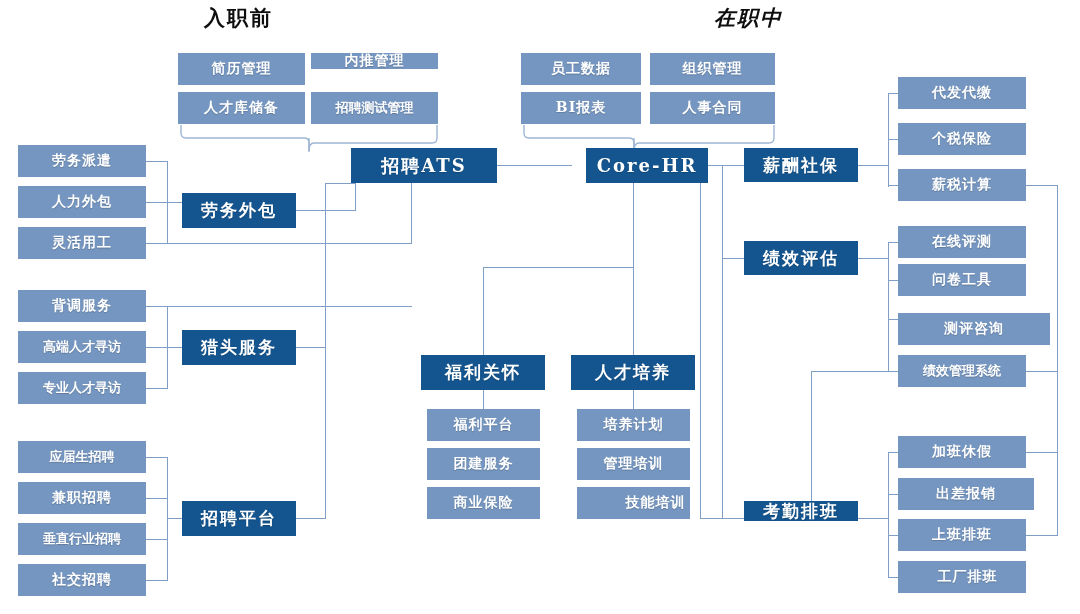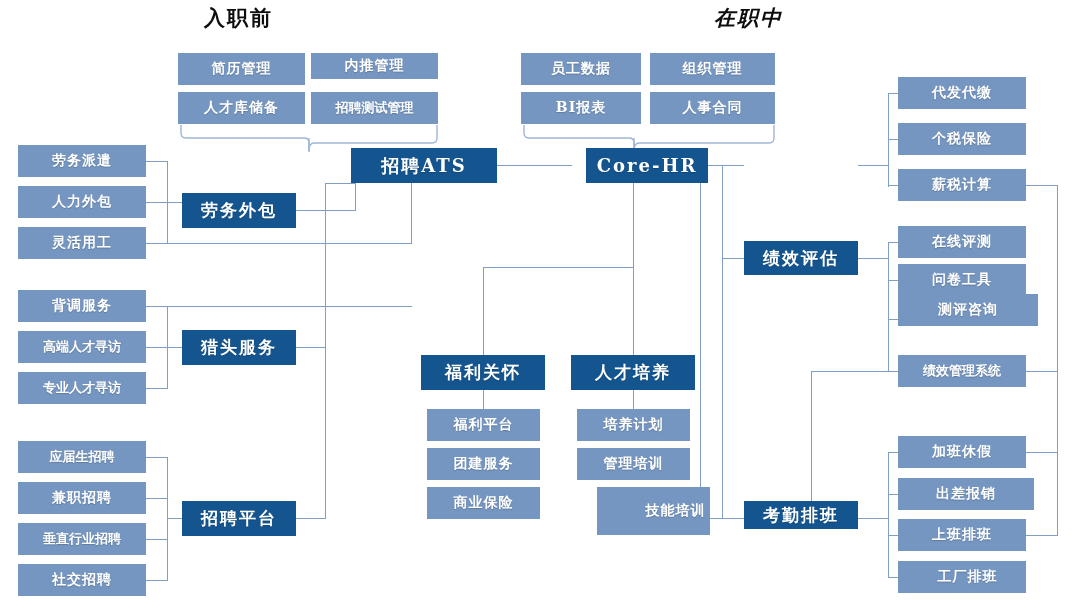--- a/index.html
+++ b/index.html
@@ -60,21 +60,21 @@
 </style>
 </head>
 <body>
 
 <div id="stage">
 
   <div class="sec-title" style="left:204px;top:4px;">入职前</div>
   <div class="sec-title" style="left:714px;top:4px;font-style:italic;">在职中</div>
 
   <div class="box leaf" style="left:178px;top:53px;width:127px;height:32px;">简历管理</div>
-  <div class="box leaf" style="left:311px;top:53px;width:127px;height:26px;">内推管理</div>
+  <div class="box leaf" style="left:311px;top:53px;width:127px;height:16px;">内推管理</div>
   <div class="box leaf" style="left:178px;top:92px;width:127px;height:32px;">人才库储备</div>
   <div class="box leaf small" style="left:311px;top:92px;width:127px;height:32px;">招聘测试管理</div>
 
   <div class="bracket" style="left:178px;top:124px;">
     <svg width="262" height="28" viewBox="0 0 262 28">
       <path d="M3,1 L3,9 Q3,14 8,14 L126,14 Q131,14 131,19 L131,27 Q131,19 136,19 L254,19 Q259,19 259,14 L259,1" fill="none" stroke="#9fb6d4" stroke-width="1.4" transform="translate(0,0)"></path>
       <path d="M131,14 L131,28" fill="none" stroke="#9fb6d4" stroke-width="1.4"></path>
     </svg>
   </div>
 
@@ -89,46 +89,47 @@
     </svg>
   </div>
 
   <div class="ln h" style="left:472px;top:165px;width:100px;"></div>
   <div class="ln h" style="left:694px;top:165px;width:50px;"></div>
 
   <div class="box main" style="left:351px;top:148px;width:146px;height:35px;">招聘ATS</div>
 
   <div class="box main" style="left:586px;top:148px;width:122px;height:35px;">Core-HR</div>
 
+  <div class="box main sm" style="left:744px;top:148px;width:114px;height:34px;">薪酬社保</div>
 
   <div class="box leaf" style="left:898px;top:77px;width:128px;height:32px;">代发代缴</div>
   <div class="box leaf" style="left:898px;top:123px;width:128px;height:32px;">个税保险</div>
   <div class="box leaf" style="left:898px;top:169px;width:128px;height:32px;">薪税计算</div>
 
   <div class="ln h" style="left:858px;top:165px;width:30px;"></div>
   <div class="ln v" style="left:888px;top:93px;height:94px;"></div>
   <div class="ln h" style="left:888px;top:93px;width:11px;"></div>
   <div class="ln h" style="left:888px;top:139px;width:11px;"></div>
   <div class="ln h" style="left:888px;top:185px;width:11px;"></div>
 
   <div class="box main sm" style="left:744px;top:241px;width:114px;height:34px;">绩效评估</div>
 
   <div class="box leaf" style="left:898px;top:226px;width:128px;height:32px;">在线评测</div>
   <div class="box leaf" style="left:898px;top:264px;width:128px;height:32px;">问卷工具</div>
-  <div class="box leaf" style="left:898px;top:294px;width:140px;height:32px;">测评咨询</div>
+  <div class="box leaf" style="left:898px;top:313px;width:152px;height:32px;">测评咨询</div>
   <div class="box leaf small" style="left:898px;top:355px;width:128px;height:32px;">绩效管理系统</div>
 
   <div class="ln h" style="left:858px;top:258px;width:30px;"></div>
   <div class="ln v" style="left:888px;top:242px;height:130px;"></div>
   <div class="ln h" style="left:888px;top:242px;width:11px;"></div>
   <div class="ln h" style="left:888px;top:280px;width:11px;"></div>
   <div class="ln h" style="left:888px;top:319px;width:11px;"></div>
   <div class="ln h" style="left:888px;top:371px;width:11px;"></div>
 
-  <div class="box main sm" style="left:744px;top:501px;width:114px;height:28px;">考勤排班</div>
+  <div class="box main sm" style="left:744px;top:501px;width:114px;height:20px;">考勤排班</div>
 
   <div class="box leaf" style="left:898px;top:436px;width:128px;height:32px;">加班休假</div>
   <div class="box leaf" style="left:898px;top:478px;width:136px;height:32px;">出差报销</div>
   <div class="box leaf" style="left:898px;top:519px;width:128px;height:32px;">上班排班</div>
   <div class="box leaf" style="left:898px;top:561px;width:128px;height:32px;padding-left:11px;">工厂排班</div>
 
   <div class="ln h" style="left:858px;top:518px;width:30px;"></div>
   <div class="ln v" style="left:888px;top:452px;height:125px;"></div>
   <div class="ln h" style="left:888px;top:452px;width:11px;"></div>
   <div class="ln h" style="left:888px;top:494px;width:11px;"></div>
@@ -161,21 +162,21 @@
 
   <div class="ln v" style="left:483px;top:390px;height:20px;"></div>
   <div class="ln v" style="left:633px;top:390px;height:20px;"></div>
 
   <div class="box leaf" style="left:427px;top:409px;width:113px;height:32px;">福利平台</div>
   <div class="box leaf" style="left:427px;top:448px;width:113px;height:32px;">团建服务</div>
   <div class="box leaf" style="left:427px;top:487px;width:113px;height:32px;">商业保险</div>
 
   <div class="box leaf" style="left:577px;top:409px;width:113px;height:32px;">培养计划</div>
   <div class="box leaf" style="left:577px;top:448px;width:113px;height:32px;">管理培训</div>
-  <div class="box leaf" style="left:597px;top:487px;width:113px;height:48px;padding-left:44px;">技能培训</div>
+  <div class="box leaf" style="left:577px;top:487px;width:113px;height:32px;padding-left:44px;">技能培训</div>
 
   <div class="box leaf" style="left:18px;top:145px;width:128px;height:32px;">劳务派遣</div>
   <div class="box leaf" style="left:18px;top:186px;width:128px;height:32px;">人力外包</div>
   <div class="box leaf" style="left:18px;top:227px;width:128px;height:32px;">灵活用工</div>
 
   <div class="ln h" style="left:146px;top:161px;width:22px;"></div>
   <div class="ln h" style="left:146px;top:202px;width:22px;"></div>
   <div class="ln h" style="left:146px;top:243px;width:22px;"></div>
   <div class="ln v" style="left:167px;top:161px;height:82px;"></div>
   <div class="ln h" style="left:167px;top:202px;width:16px;"></div>

